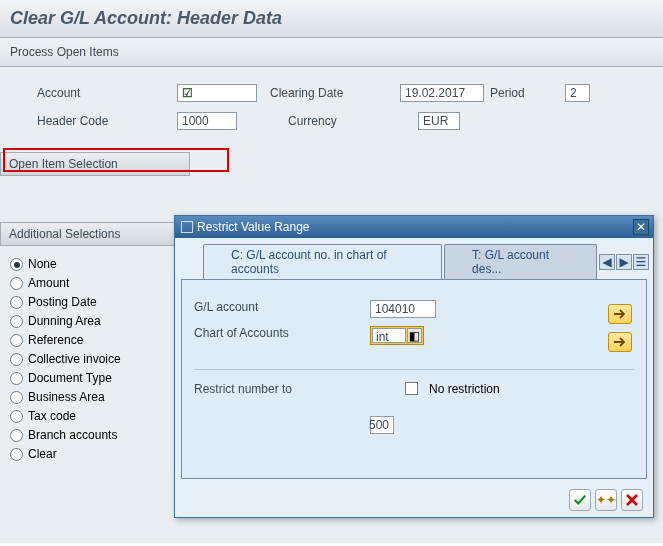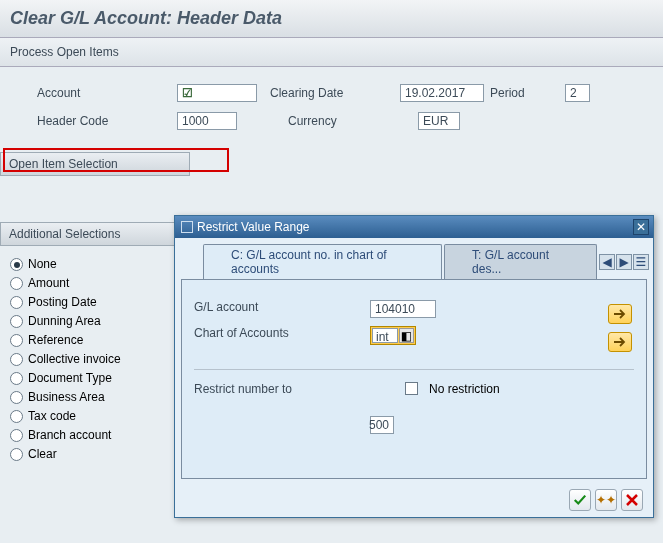--- a/index.html
+++ b/index.html
@@ -44,21 +44,21 @@
     .tab.active { background: #deecf7; }
     .tab.inactive { background: #c8d4df; }
     .tab-nav { margin-left: auto; display: flex; gap: 1px; }
     .tab-nav-btn { width: 16px; height: 16px; background: #d6e2ec; border: 1px solid #7e92a5; display: flex; align-items: center; justify-content: center; font-size: 8px; color: #2d4c78; cursor: pointer; }
 
     .popup-body { background: #deecf7; border: 1px solid #7a8ca0; margin: 0 6px 6px 6px; padding: 20px 12px 12px 12px; min-height: 200px; position: relative; }
     .popup-row { display: flex; align-items: flex-start; margin-bottom: 8px; gap: 6px; }
     .popup-label { width: 170px; color: #3c4a57; }
     .input-gl { width: 66px; }
     .input-chart-wrap { display: inline-flex; background: #ffcc4d; padding: 1px; border: 1px solid #b28700; align-items: center; }
-    .input-chart { background: #fff; width: 26px; height: 15px; padding: 1px 3px; color: #3c4a57; border: 1px solid #8a9aa8; }
+    .input-chart { background: #fff; width: 34px; height: 15px; padding: 1px 3px; color: #3c4a57; border: 1px solid #8a9aa8; }
     .f4-btn { width: 15px; height: 15px; background: #e6e6e6; border: 1px solid #999; margin-left: 1px; display: flex; align-items: center; justify-content: center; font-size: 8px; }
 
     .arrow-btn { width: 24px; height: 20px; background: linear-gradient(to bottom, #ffe8a8, #ffd25a); border: 1px solid #c49100; border-radius: 3px; display: flex; align-items: center; justify-content: center; cursor: pointer; }
     .arrow-btn svg { width: 14px; height: 10px; }
 
     .right-buttons { position: absolute; right: 14px; top: 24px; display: flex; flex-direction: column; gap: 8px; }
 
     .popup-sep { border-top: 1px solid #b6c2cd; margin: 24px 0 12px 0; }
 
     .checkbox { width: 13px; height: 13px; border: 1px solid #6a7a88; background: #fff; display: inline-block; margin: 0 5px; }
@@ -138,21 +138,21 @@
     <div class="radio-row">
         <span class="radio"></span>
         <span>Business Area</span>
       </div>
     <div class="radio-row">
         <span class="radio"></span>
         <span>Tax code</span>
       </div>
     <div class="radio-row">
         <span class="radio"></span>
-        <span>Branch account</span>
+        <span>Branch accounts</span>
       </div>
     <div class="radio-row">
         <span class="radio"></span>
         <span>Clear</span>
       </div>
   </div>
 
   <div class="popup">
     <div class="popup-titlebar">
       <span class="popup-titlebar-left">

